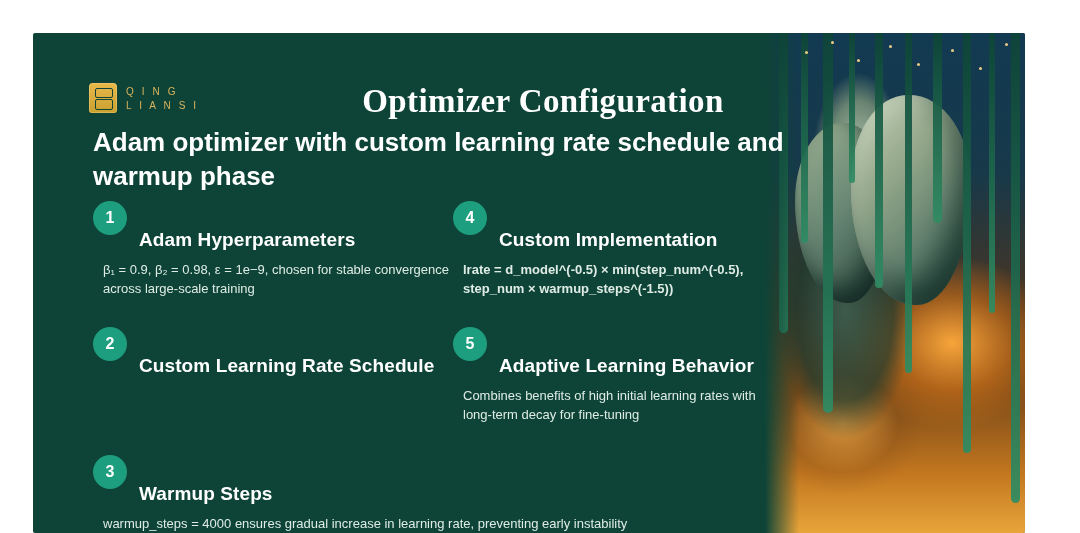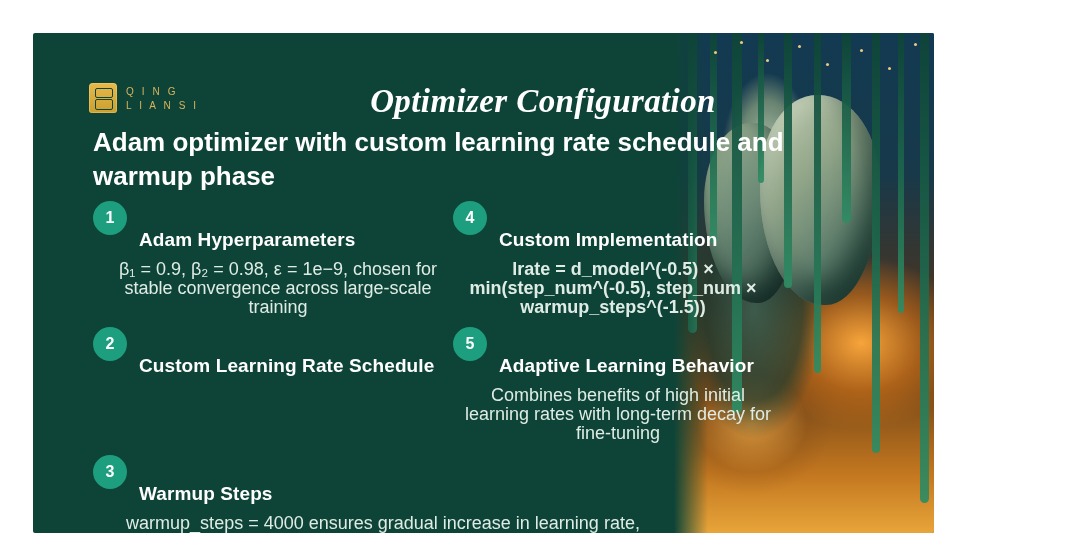--- a/index.html
+++ b/index.html
@@ -9,21 +9,21 @@
     width: 1080px;
     height: 533px;
     overflow: hidden;
     font-family: "Liberation Sans", sans-serif;
   }
 
   #slide {
     position: absolute;
     left: 33px;
     top: 33px;
-    width: 901px;
+    width: 992px;
     height: 500px;
     background: #0e4437;
     overflow: hidden;
     border-radius: 2px;
   }
 
   
   .art {
     position: absolute;
     right: 0;
@@ -136,21 +136,20 @@
 
   
   .script-title {
     position: absolute;
     left: 280px;
     top: 50px;
     width: 460px;
     text-align: center;
     color: #ffffff;
     font-family: "Liberation Serif", serif;
-    font-style: italic;
     font-weight: 700;
     font-size: 33px;
     letter-spacing: 0.4px;
   }
   .subtitle {
     position: absolute;
     left: 60px;
     top: 92px;
     width: 720px;
     color: #ffffff;
@@ -188,24 +187,23 @@
   }
   .item-title {
     color: #ffffff;
     font-size: 19px;
     font-weight: 700;
     letter-spacing: 0.1px;
     margin-top: 44px;
   }
   .item-body {
     color: #dfece5;
-    font-size: 18px;
+    font-size: 13px;
     line-height: 19px;
     margin-top: 9px;
-    text-align: center;
   }
   .item-body.indent { margin-left: 10px; }
 
   .mono { font-family: "Liberation Sans", sans-serif; font-weight: bold; }
 </style>
 </head>
 <body>
 
 <div id="slide">
 

